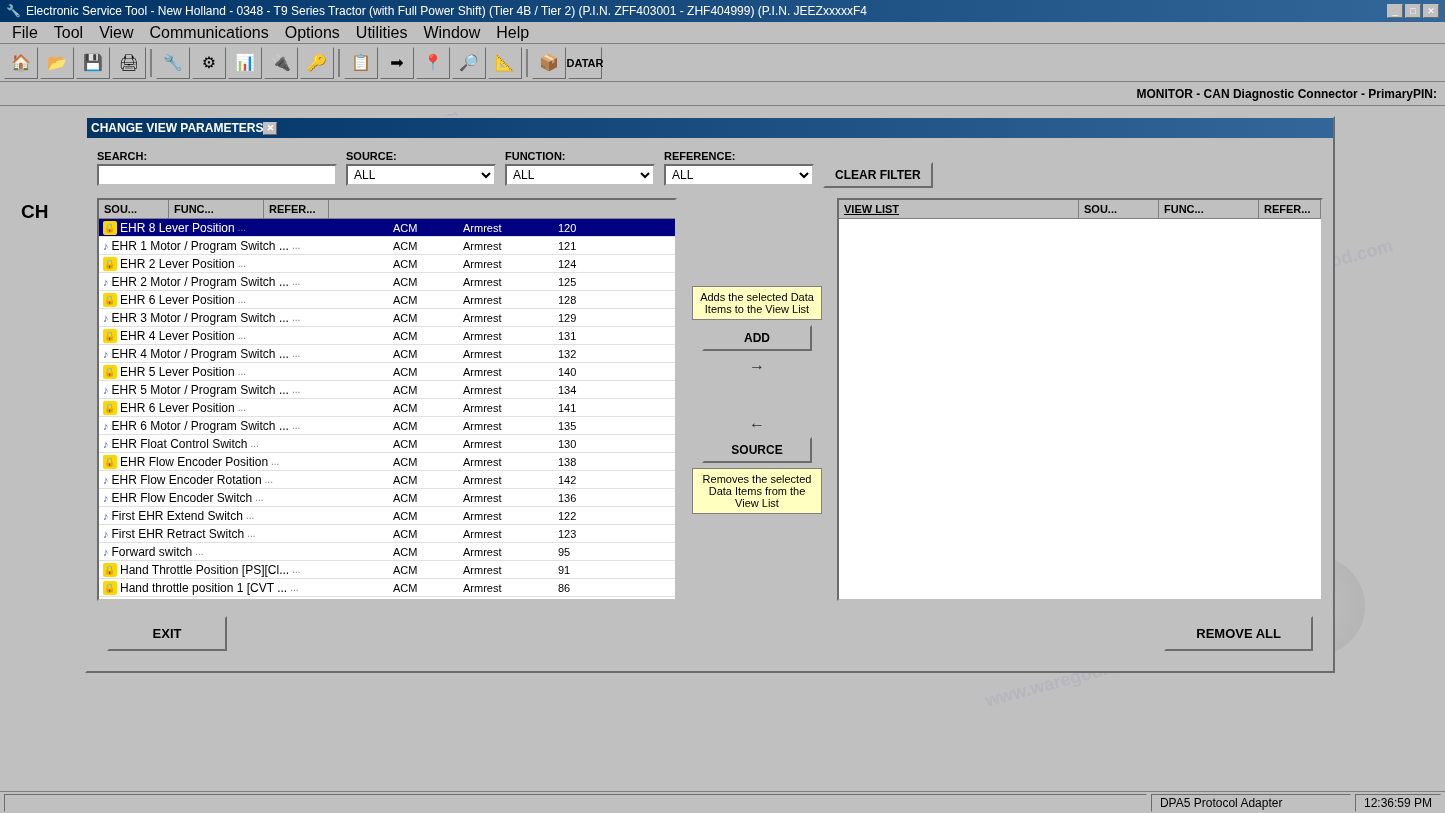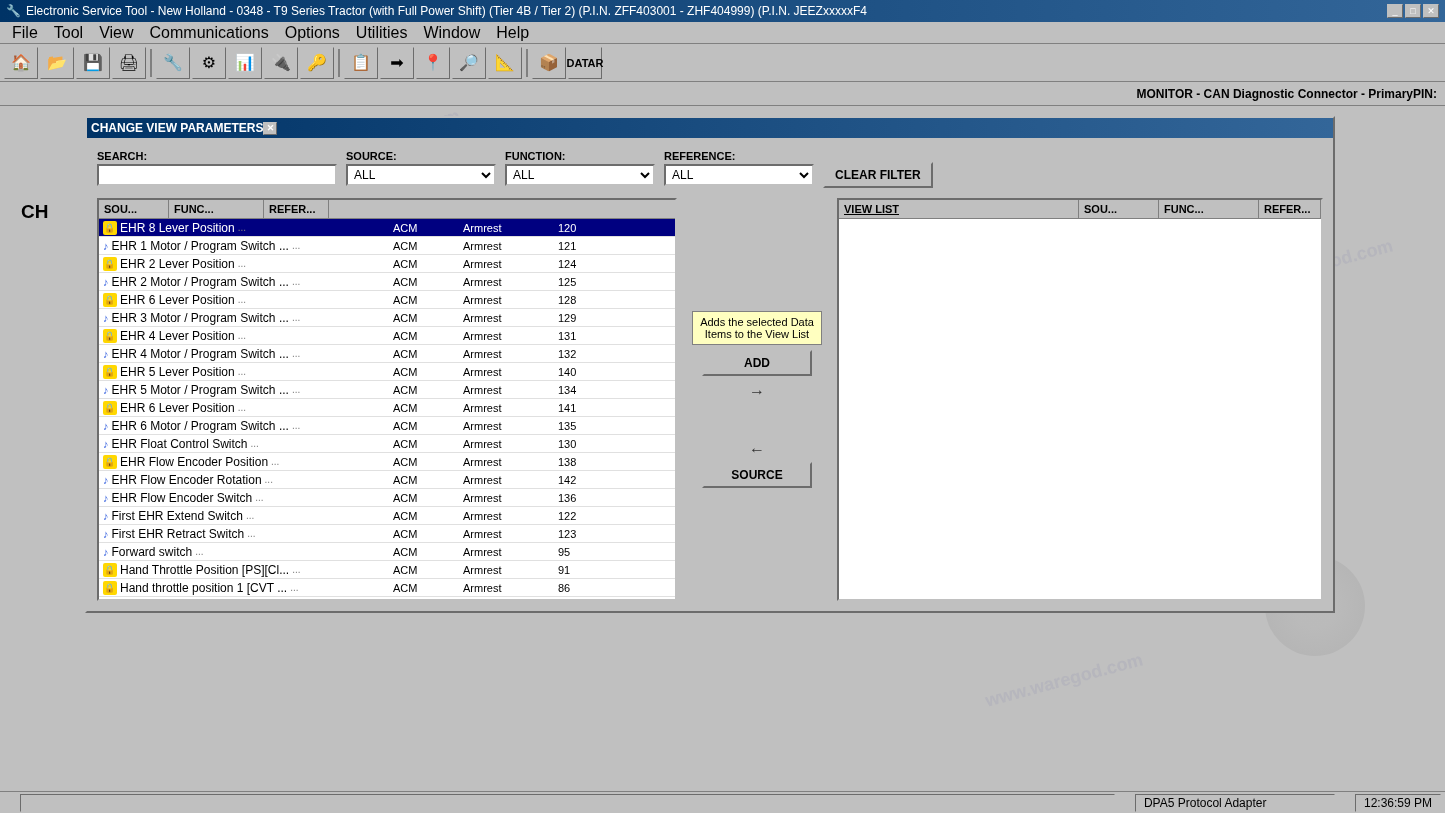--- a/index.html
+++ b/index.html
@@ -311,21 +311,20 @@
       padding: 0 4px;
       font-size: 11px;
       gap: 4px;
     }
     .status-segment {
       border: 1px inset #c0c0c0;
       padding: 5px 8px;
       height: 18px;
       display: flex;
       align-items: center;
-      margin-left: 16px;
     }
 
     
     .wm1 { top: 20px; left: 300px; }
     .wm2 { top: 60px; left: 900px; }
     .wm3 { top: 120px; left: 100px; }
     .wm4 { top: 150px; right: 50px; }
     .wm5 { top: 250px; left: 550px; }
     .wm6 { top: 350px; right: 150px; }
     .wm7 { top: 450px; left: 200px; }
@@ -692,35 +691,44 @@
             </div>
         </div>
 
         <div class="buttons-panel">
           <div class="tooltip-box">Adds the selected Data Items to the View List</div>
           <button class="action-btn">ADD</button>
           <div class="arrow-right">→</div>
           <div style="height: 30px;"></div>
           <div class="arrow-left">←</div>
           <button class="action-btn">SOURCE</button>
+          <div class="tooltip-box">Removes the selected Data Items from the View List</div>
         </div>
 
         <div class="view-list-container">
           <div class="view-list-header list-header">
             <div class="list-header-cell view-col-name">VIEW LIST</div>
             <div class="list-header-cell view-col-sou">SOU...</div>
             <div class="list-header-cell view-col-func">FUNC...</div>
             <div class="list-header-cell view-col-refer">REFER...</div>
           </div>
           <div class="view-list-body">
           </div>
         </div>
 
       </div>
 
+      <div class="bottom-buttons">
+        <div class="bottom-left">
+          <button class="big-btn">EXIT</button>
+        </div>
+        <div class="bottom-right">
+          <button class="big-btn">REMOVE ALL</button>
+        </div>
+      </div>
 
     </div>
   </div>
 
 </div>
 
 <div class="status-bar-bottom">
   <div class="status-segment" style="flex:1;"></div>
   <div class="status-segment" style="flex:0 0 200px;">DPA5 Protocol Adapter</div>
   <div class="status-segment">12:36:59 PM</div>

